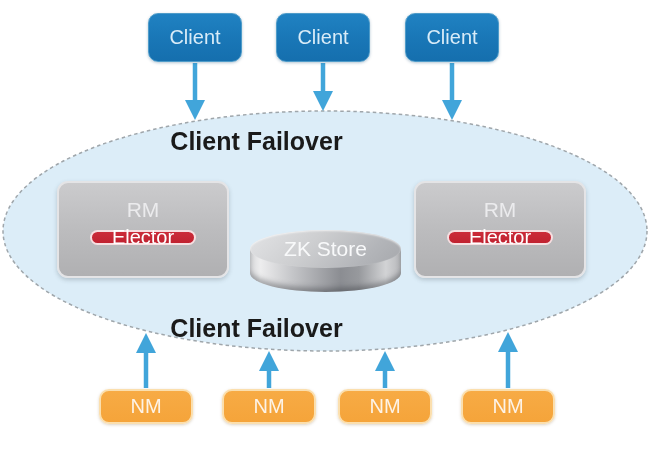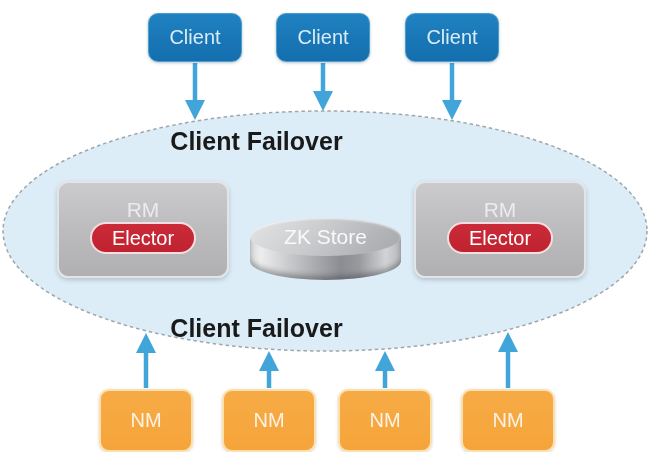--- a/index.html
+++ b/index.html
@@ -10,46 +10,46 @@
   .svg-layer{position:absolute;left:0;top:0;width:649px;height:452px;z-index:0;}
   .box{position:absolute;box-sizing:border-box;display:flex;align-items:center;justify-content:center;z-index:2;}
   .client-box{
     width:94px;height:49px;border-radius:10px;
     background:linear-gradient(180deg,#2082c2 0%,#1a78b8 45%,#156fae 100%);
     border:1px solid #4f9cc9;
     box-shadow:0 1px 3px rgba(40,90,130,.35);
     color:#d9ecf8;font-size:20px;text-align:right;
   }
   .nm-box{
-    width:94px;height:63px;border-radius:10px;
+    width:94px;height:35px;border-radius:10px;
     background:linear-gradient(180deg,#f7ab45 0%,#f5a43a 100%);
     border:2px solid #fbdfae;
     box-shadow:0 1px 3px rgba(120,80,20,.25);
     color:#fdf3e7;font-size:20px;
   }
   .rm-box{
     width:172px;height:97px;border-radius:11px;
     background:linear-gradient(180deg,#cbcbcd 0%,#bcbcbe 50%,#b0b0b2 100%);
     border:2px solid #e4e4e6;
     box-shadow:0 2px 4px rgba(60,70,80,.25);
-    flex-direction:column;justify-content:flex-start;padding-top:15px;
+    flex-direction:column;justify-content:flex-start;padding-top:15px;gap:8px;
   }
   .rm-label{color:#ebebed;font-size:21px;line-height:24px;}
   .elector{
-    box-sizing:border-box;width:106px;height:32px;border-radius:17px;
+    box-sizing:border-box;width:106px;height:15px;border-radius:17px;
     background:linear-gradient(180deg,#cb2b39 0%,#c02230 100%);
     border:2px solid rgba(255,255,255,.85);
     display:flex;align-items:center;justify-content:center;
     color:#ffffff;font-size:20px;
   }
   .zone-label{
     position:absolute;left:0;width:513px;text-align:center;z-index:2;
     font-size:25px;font-weight:bold;color:#1a1a1a;
   }
-  .cyl{position:absolute;left:250px;top:218px;width:155px;height:62px;z-index:2;}
+  .cyl{position:absolute;left:250px;top:230px;width:155px;height:62px;z-index:2;}
   .cyl-body{
     position:absolute;left:0;top:19px;width:151px;height:43px;
     background:linear-gradient(90deg,#d8d9db 0%,#ededee 7%,#c5c6c9 28%,#8b8d92 60%,#97999d 72%,#d2d3d5 90%,#b6b7ba 100%);
     border-bottom-left-radius:75.5px 19px;
     border-bottom-right-radius:75.5px 19px;
     box-shadow:inset 0 -4px 5px rgba(40,42,48,.35);
   }
   .cyl-top{
     position:absolute;left:0;top:0;width:151px;height:38px;border-radius:50%;
     background:linear-gradient(135deg,#e3e4e6 0%,#cdced0 40%,#b3b5b9 75%,#a5a7ab 100%);

